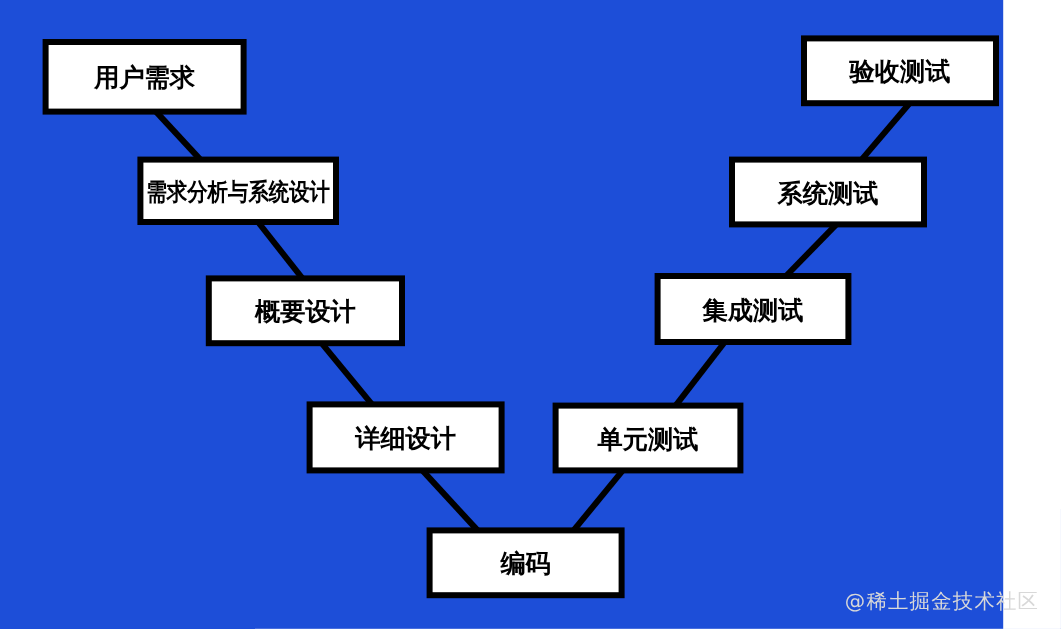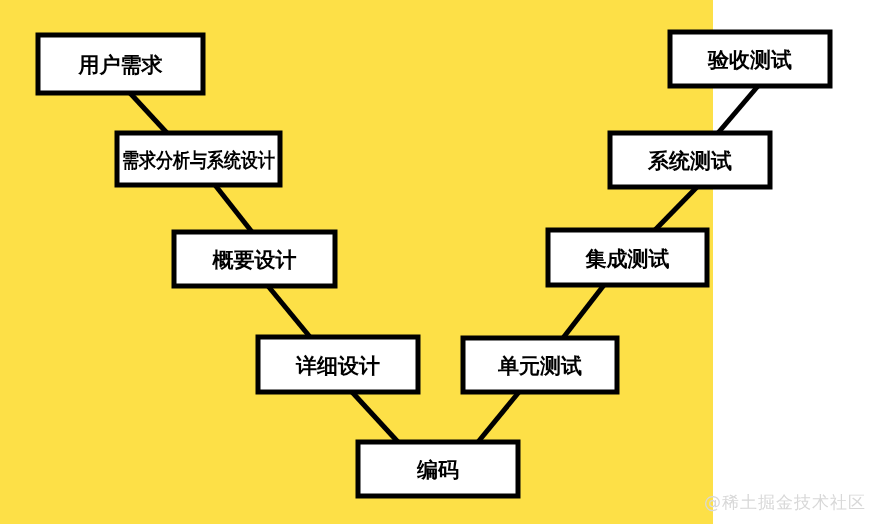--- a/index.html
+++ b/index.html
@@ -9,23 +9,23 @@
   }
   body {
     width: 884px;
     height: 524px;
     overflow: hidden;
     font-family: "DejaVu Sans", "Liberation Sans", sans-serif;
     position: relative;
   }
   #diagram-root {
     position: relative;
-    width: 713px;
+    width: 836px;
     height: 524px;
-    background: #fde047;
+    background: #1d4ed8;
     text-decoration: underline;
   }
   svg.diagram-canvas {
     position: absolute;
     top: 0;
     left: 0;
     width: 884px;
     height: 524px;
     display: block;
   }

